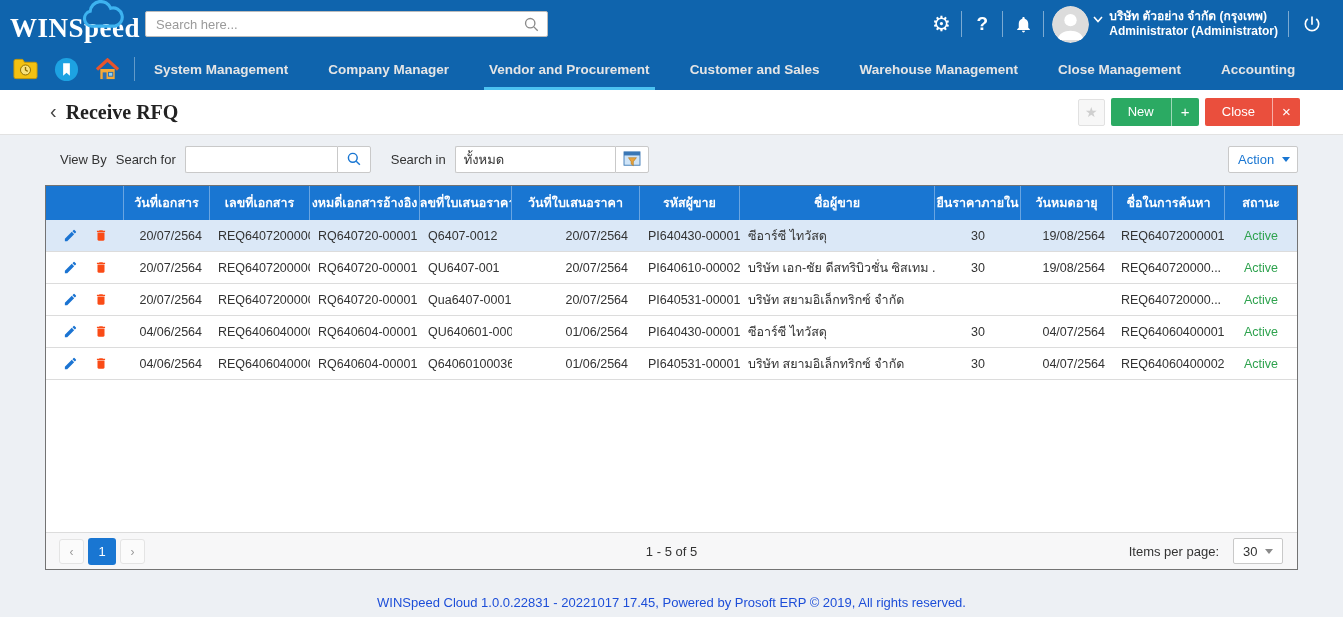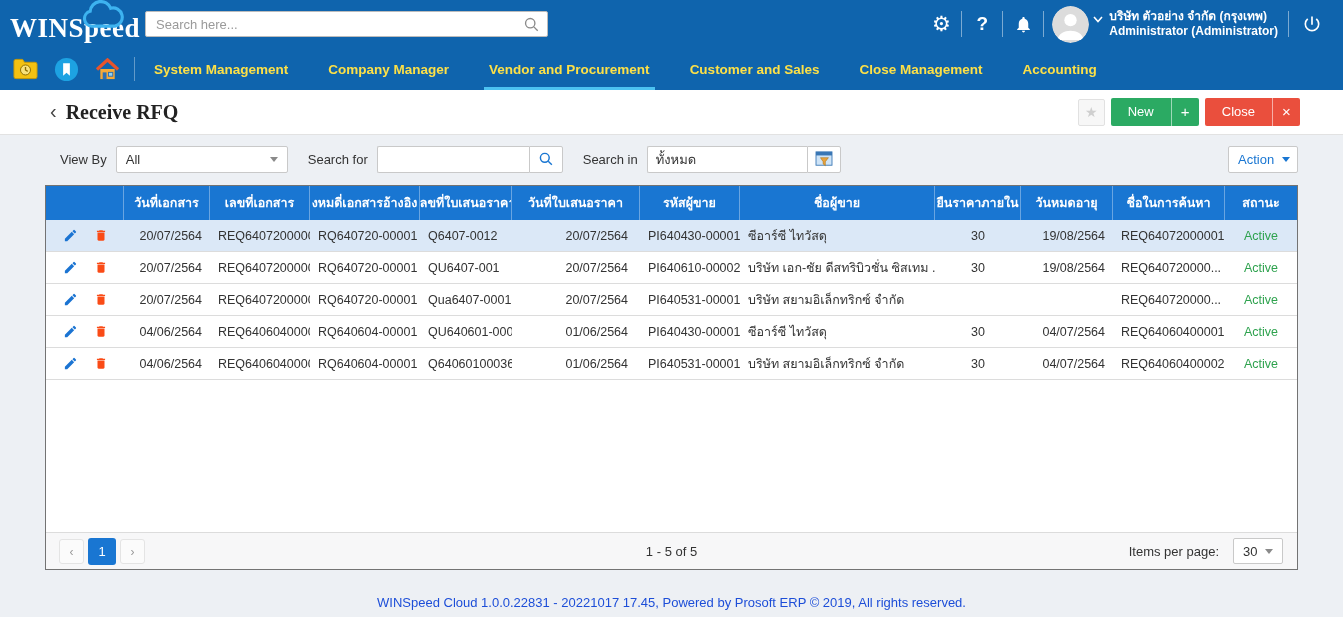--- a/index.html
+++ b/index.html
@@ -36,21 +36,21 @@
   .avatar { width:37px; height:37px; border-radius:50%; overflow:hidden; flex:none; }
   .chev-down { margin:0 6px 10px 4px; }
   .user-text { color:#fff; font-size:12px; font-weight:bold; line-height:15px; white-space:nowrap; }
 
   
   .navbar { position:absolute; top:48px; left:0; right:0; height:42px; background:#0f64ad; display:flex; align-items:center; }
   .quick-icons { display:flex; align-items:center; gap:15px; padding:0 14px 0 12px; }
   .quick-icons .qi { width:26px; height:26px; display:flex; align-items:center; justify-content:center; cursor:pointer; }
   .nav-sep { width:1px; height:24px; background:rgba(255,255,255,0.35); margin-right:14px; }
   .nav-items { display:flex; height:100%; align-items:stretch; gap:30px; }
-  .nav-item { position:relative; display:flex; align-items:center; padding:0 5px; color:#fde047; font-size:13.5px; font-weight:bold; cursor:pointer; white-space:nowrap; }
+  .nav-item { position:relative; display:flex; align-items:center; padding:0 5px; color:#e5e5e5; font-size:13.5px; font-weight:bold; cursor:pointer; white-space:nowrap; }
   .nav-item.active::after { content:""; position:absolute; left:0; right:0; bottom:0; height:3px; background:#4cc2f1; }
 
   
   .toolbar { position:absolute; top:90px; left:0; right:0; height:45px; background:#fff; border-bottom:1px solid #e2e2e2; }
   .title-wrap { position:absolute; left:50px; top:0; height:44px; display:flex; align-items:center; }
   .back-btn { font-size:20px; color:#444; margin-right:9px; cursor:pointer; line-height:1; padding-bottom:3px; }
   .page-title { font-family:"Liberation Serif", serif; font-size:20px; font-weight:600; color:#222; }
   .toolbar-buttons { position:absolute; right:43px; top:8px; display:flex; align-items:center; gap:6px; }
   .btn-star { width:27px; height:27px; background:#f7f7f7; border:1px solid #e1e1e1; border-radius:2px; color:#cfcfcf; font-size:14px; cursor:pointer; }
   .split-btn { display:flex; height:28px; border:none; border-radius:2px; color:#fff; font-size:13px; cursor:pointer; padding:0; font-family:inherit; overflow:hidden; }
@@ -180,20 +180,21 @@
         <rect x="14" y="15" width="4.5" height="4" fill="#8fd3f5" stroke="#2c6fb3"></rect>
       </svg>
     </span>
   </div>
   <div class="nav-sep"></div>
   <div class="nav-items">
       <div class="nav-item">System Management</div>
       <div class="nav-item">Company Manager</div>
       <div class="nav-item active">Vendor and Procurement</div>
       <div class="nav-item">Customer and Sales</div>
+      <div class="nav-item">Warehouse Management</div>
       <div class="nav-item">Close Management</div>
       <div class="nav-item">Accounting</div>
     </div>
 </nav>
 
 <div class="toolbar">
   <div class="title-wrap">
     <span class="back-btn">‹</span>
     <h1 class="page-title">Receive RFQ</h1>
   </div>
@@ -205,24 +206,20 @@
     </button>
     <button class="split-btn btn-close">
       <span class="main">Close</span>
       <span class="seg">×</span>
     </button>
   </div>
 </div>
 
 <div class="filterbar">
   <span class="flabel">View By</span>
-  <div class="select sel-viewby">
-    <span>All</span>
-    <span class="caret"></span>
-  </div>
 
   <span class="flabel">Search for</span>
   <div class="input-group">
     <input class="inp-searchfor" value="" style="">
     <span class="ig-btn">
       <svg width="16" height="16" viewBox="0 0 20 20">
         <circle cx="8.5" cy="8.5" r="5.5" fill="none" stroke="#1976d2" stroke-width="1.8"></circle>
         <line x1="12.8" y1="12.8" x2="17.3" y2="17.3" stroke="#1976d2" stroke-width="1.8"></line>
       </svg>
     </span>

